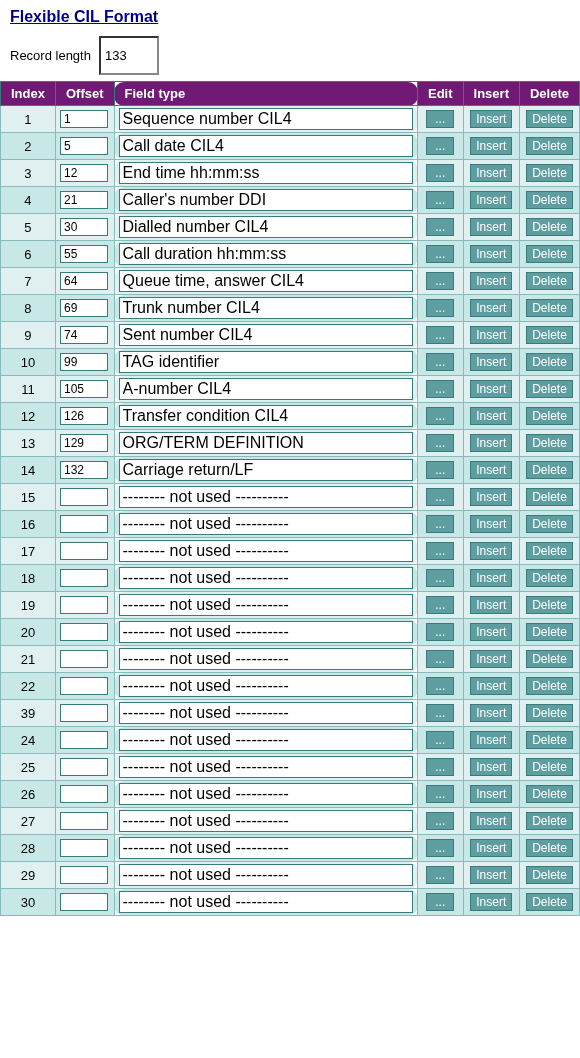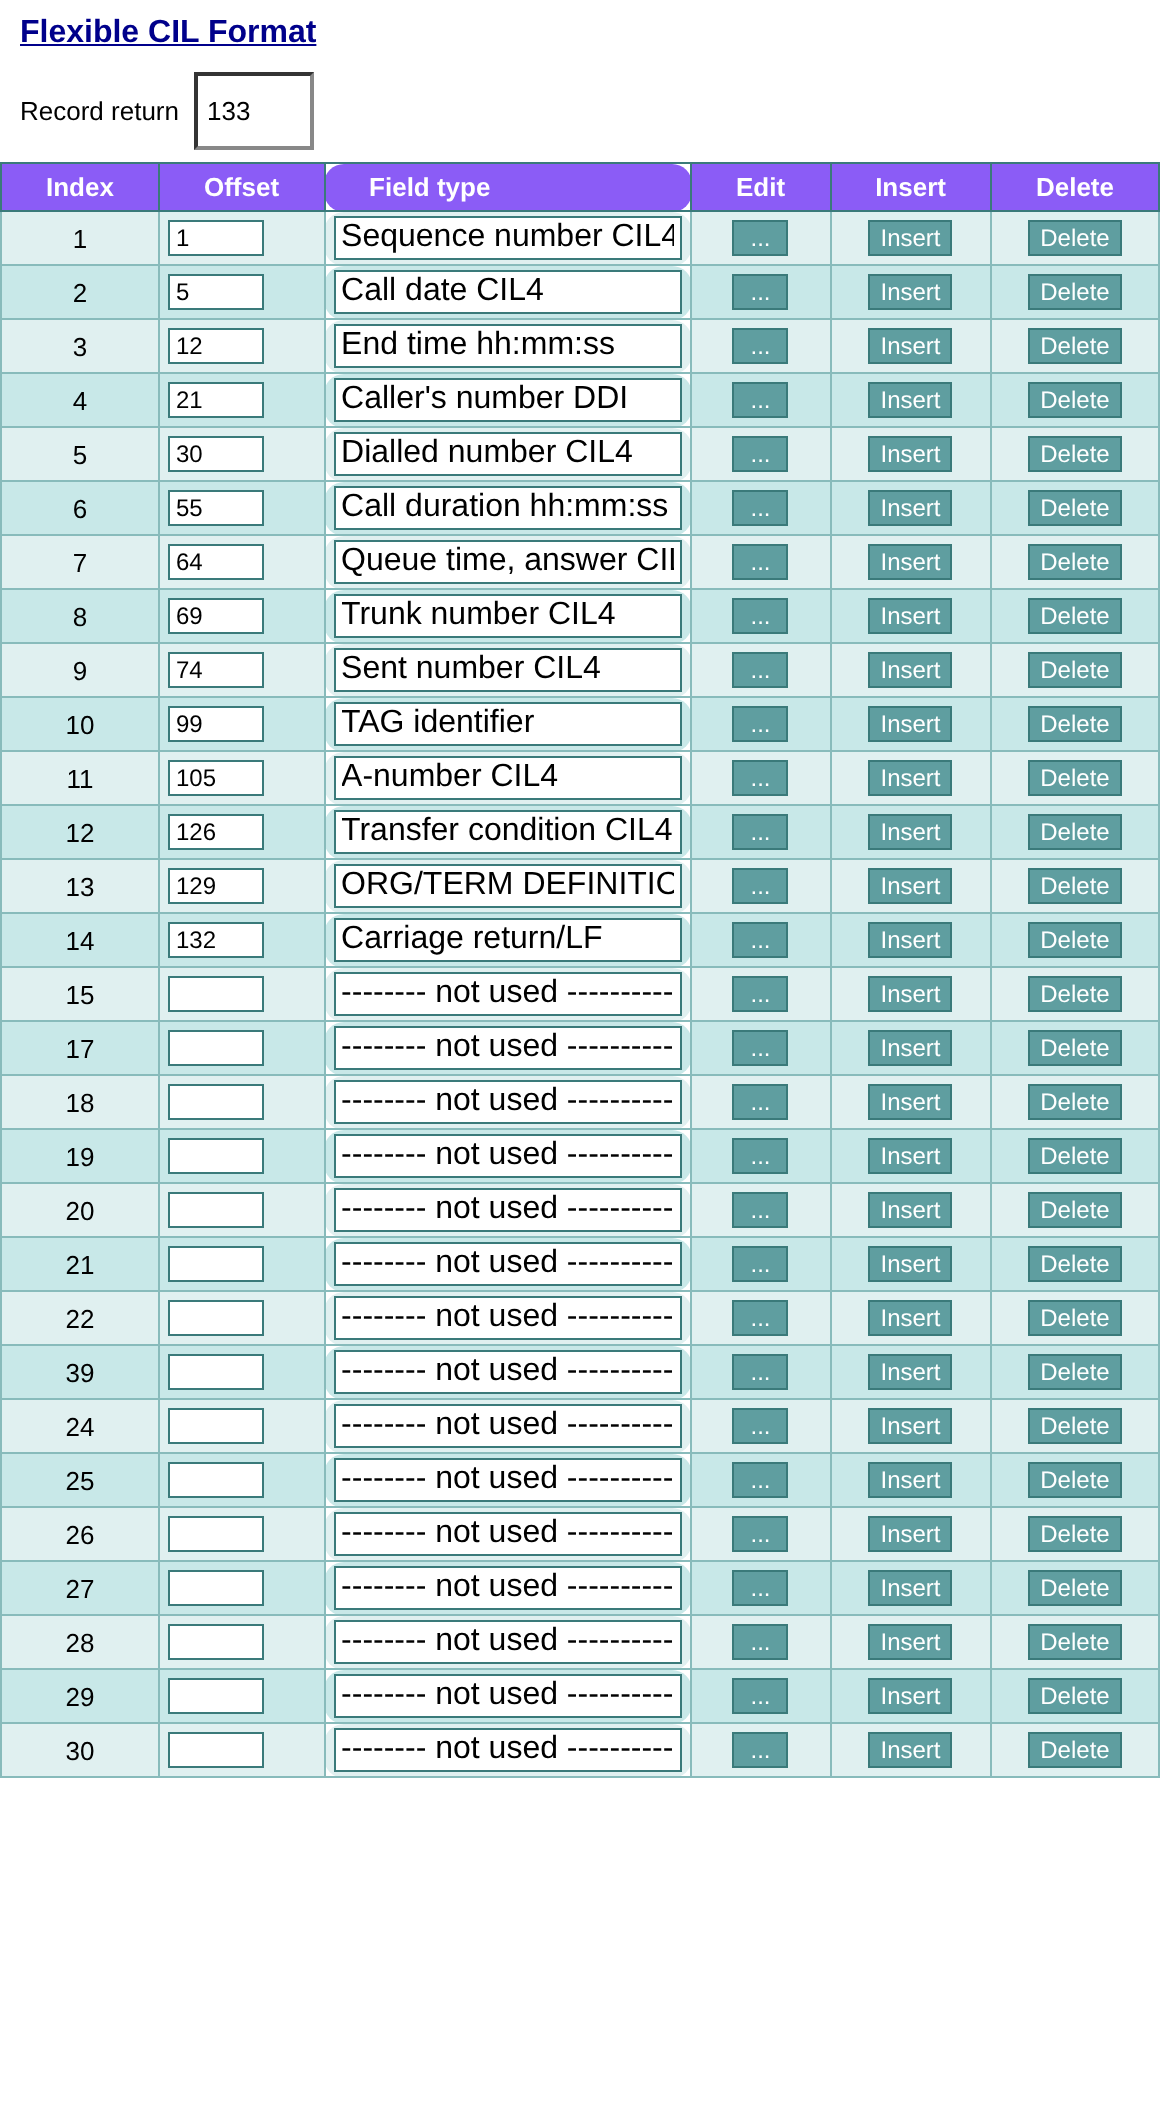--- a/index.html
+++ b/index.html
@@ -28,24 +28,24 @@
       width: 60px;
       font-size: 13px;
       background: #fff;
     }
     table {
       width: 100%;
       border-collapse: collapse;
       border: 1px solid #888;
     }
     thead tr th {
-      background: #8b5cf6;
+      background: #701a75;
       color: #fff;
       font-weight: bold;
-      padding: 4px 22px;
+      padding: 4px 10px;
       text-align: left;
       border: 1px solid #3a7a7a;
     }
     tbody tr:nth-child(odd) {
       background: #E0F0F0;
     }
     tbody tr:nth-child(even) {
       background: #C8E8E8;
     }
     tbody tr td {
@@ -116,21 +116,21 @@
       font-size: 12px;
       cursor: pointer;
     }
   </style>
 </head>
 <body>
 
 <h1>Flexible CIL Format</h1>
 
 <div class="record-length-row">
-  <span>Record return</span>
+  <span>Record length</span>
   <input class="record-length-input" type="text" value="133" style="">
 </div>
 
 <table>
   <thead>
     <tr>
       <th class="col-index">Index</th>
       <th class="col-offset">Offset</th>
       <th class="col-field-type">Field type</th>
       <th class="col-edit">Edit</th>
@@ -253,20 +253,28 @@
       </tr>
       <tr>
         <td class="col-index">15</td>
         <td class="col-offset"><input type="text" class="offset-input" style=""></td>
         <td class="col-field-type"><input type="text" class="field-input" value="-------- not used ----------" style=""></td>
         <td class="col-edit"><button class="btn-edit">...</button></td>
         <td class="col-insert"><button class="btn-insert">Insert</button></td>
         <td class="col-delete"><button class="btn-delete">Delete</button></td>
       </tr>
       <tr>
+        <td class="col-index">16</td>
+        <td class="col-offset"><input type="text" class="offset-input" style=""></td>
+        <td class="col-field-type"><input type="text" class="field-input" value="-------- not used ----------" style=""></td>
+        <td class="col-edit"><button class="btn-edit">...</button></td>
+        <td class="col-insert"><button class="btn-insert">Insert</button></td>
+        <td class="col-delete"><button class="btn-delete">Delete</button></td>
+      </tr>
+      <tr>
         <td class="col-index">17</td>
         <td class="col-offset"><input type="text" class="offset-input" style=""></td>
         <td class="col-field-type"><input type="text" class="field-input" value="-------- not used ----------" style=""></td>
         <td class="col-edit"><button class="btn-edit">...</button></td>
         <td class="col-insert"><button class="btn-insert">Insert</button></td>
         <td class="col-delete"><button class="btn-delete">Delete</button></td>
       </tr>
       <tr>
         <td class="col-index">18</td>
         <td class="col-offset"><input type="text" class="offset-input" style=""></td>

